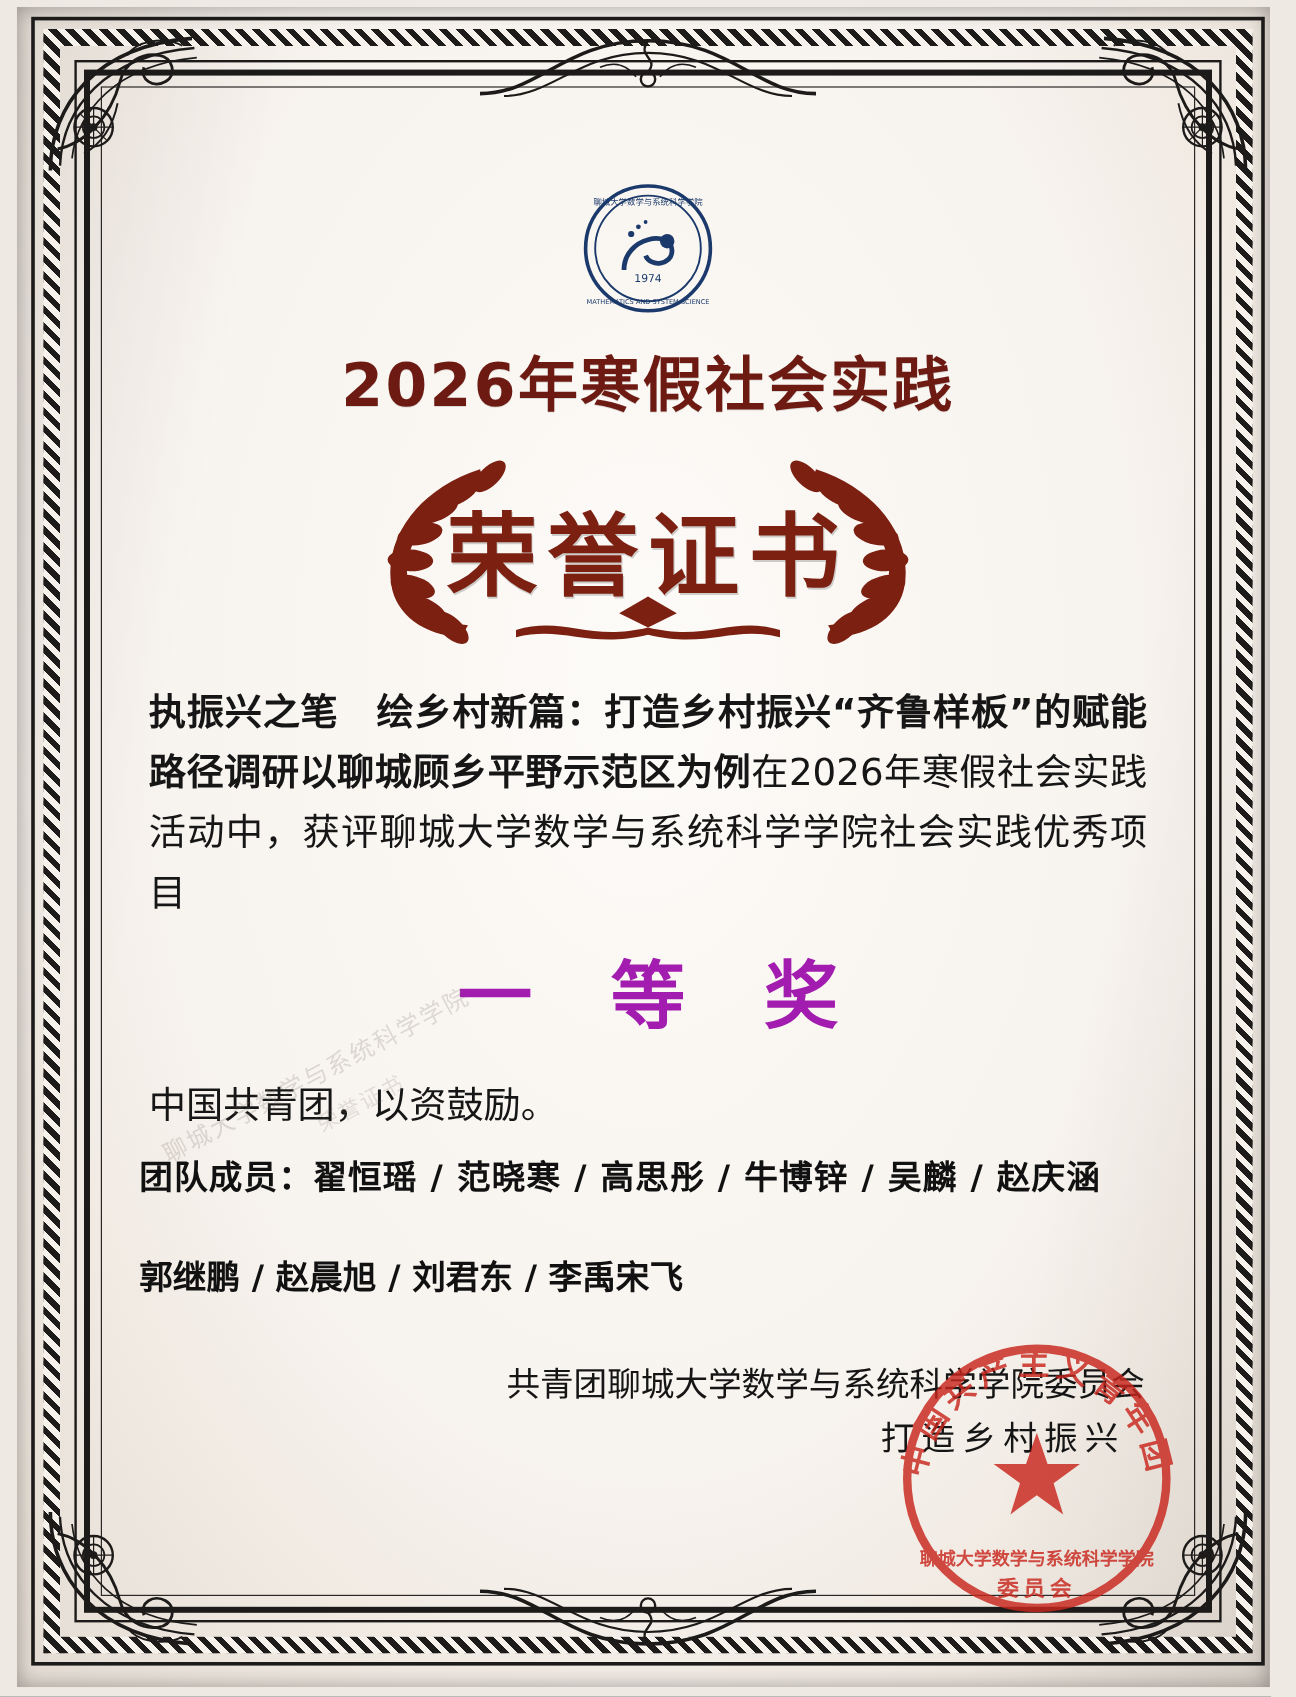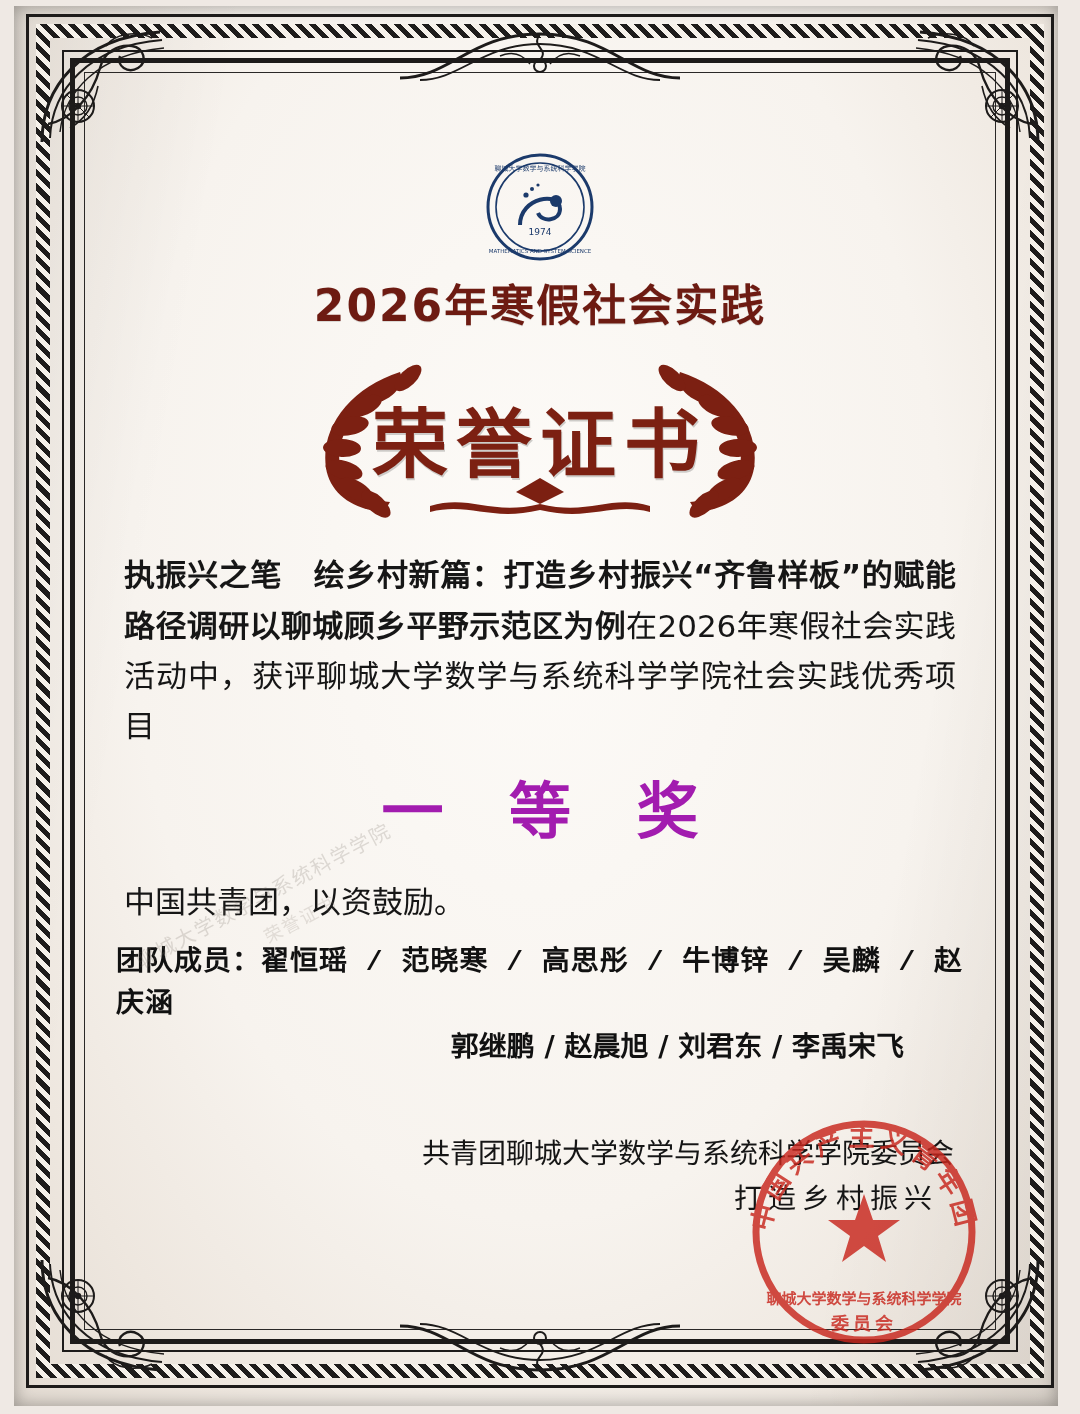--- a/index.html
+++ b/index.html
@@ -140,22 +140,22 @@
     align-items: center;
     gap: 56px;
     margin-top: 48px;
     height: 118px;
   }
   .logo-league { position: relative; width: 120px; height: 112px; }
   .logo-univ { position: relative; width: 132px; height: 112px; }
 
   .main-title {
     text-align: center;
-    margin-top: 16px;
-    font-size: 44px;
+    margin-top: 28px;
+    font-size: 50px;
     line-height: 1.1;
     font-weight: bold;
     color: #6d1b12;
     letter-spacing: 2px;
     font-family: "DejaVu Sans", "Liberation Sans", sans-serif;
     text-shadow: 0 1px 0 rgba(0,0,0,0.12);
   }
   .honor-wrap {
     position: relative;
     margin-top: 22px;
@@ -217,22 +217,22 @@
   }
   .members {
     margin-top: 20px;
     font-size: 28px;
     font-weight: bold;
     line-height: 1.5;
     color: #111;
     font-family: "DejaVu Sans", "Liberation Sans", sans-serif;
     padding: 0 6px;
   }
-  .members .line1 { display: block; letter-spacing: 1px; font-family: Liberation Mono, monospace; }
-  .members .line2 { display: block; text-align: right; padding-right: 60px; }
+  .members .line1 { display: block; letter-spacing: 1px; }
+  .members .line2 { display: block; text-align: left; padding-right: 60px; margin-top: 41px; }
 
   .signoff {
     position: absolute;
     right: 16px;
     bottom: 92px;
     text-align: right;
     font-size: 28px;
     color: #151515;
     line-height: 1.6;
     font-family: "DejaVu Sans", "Liberation Sans", sans-serif;

